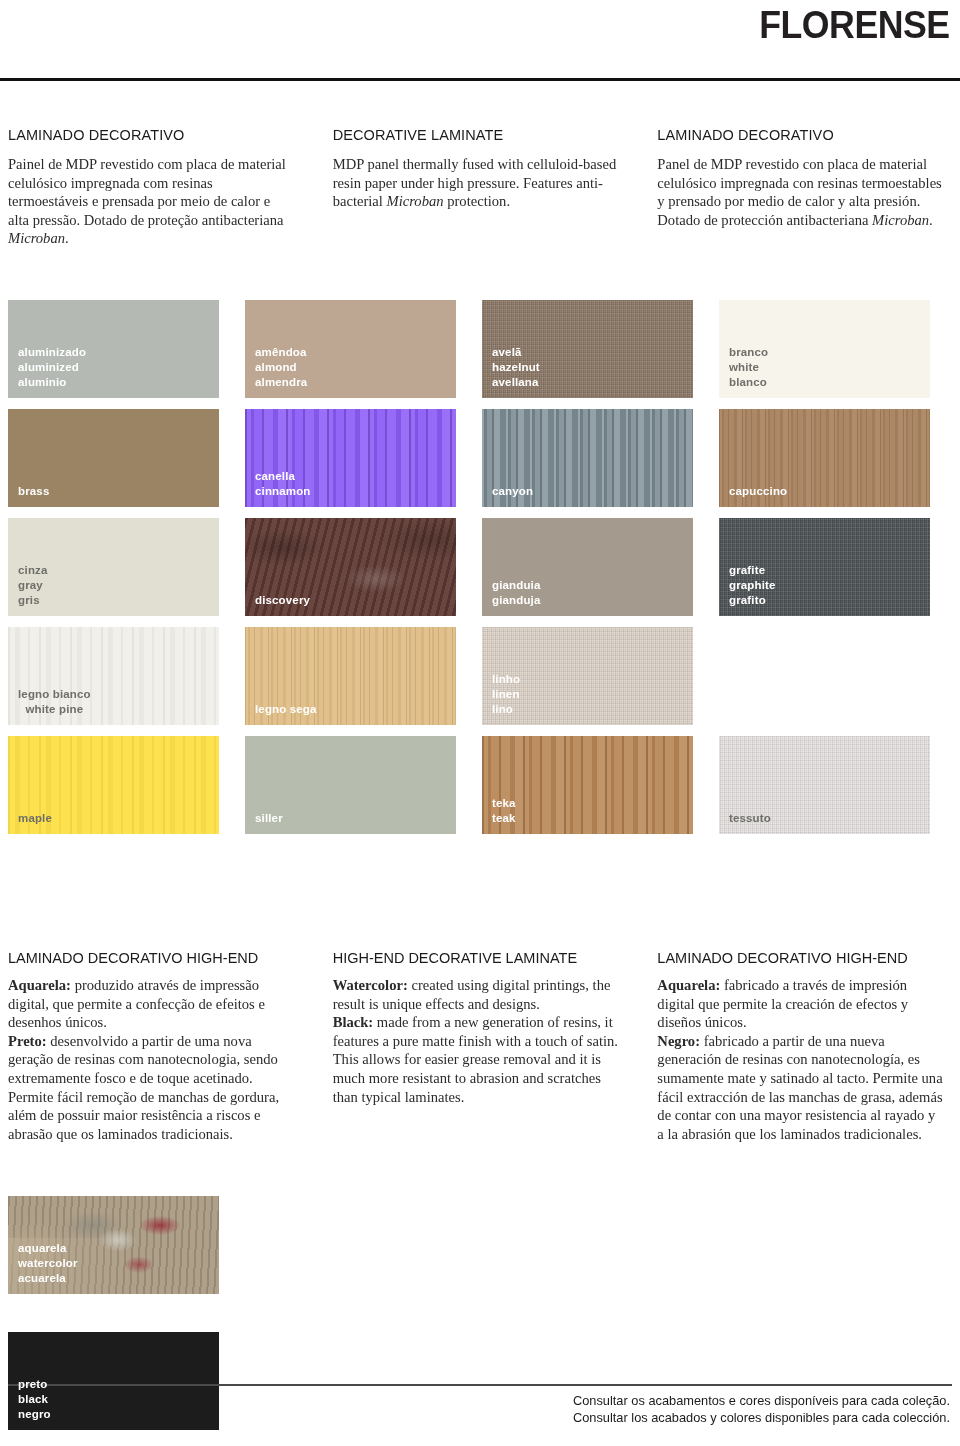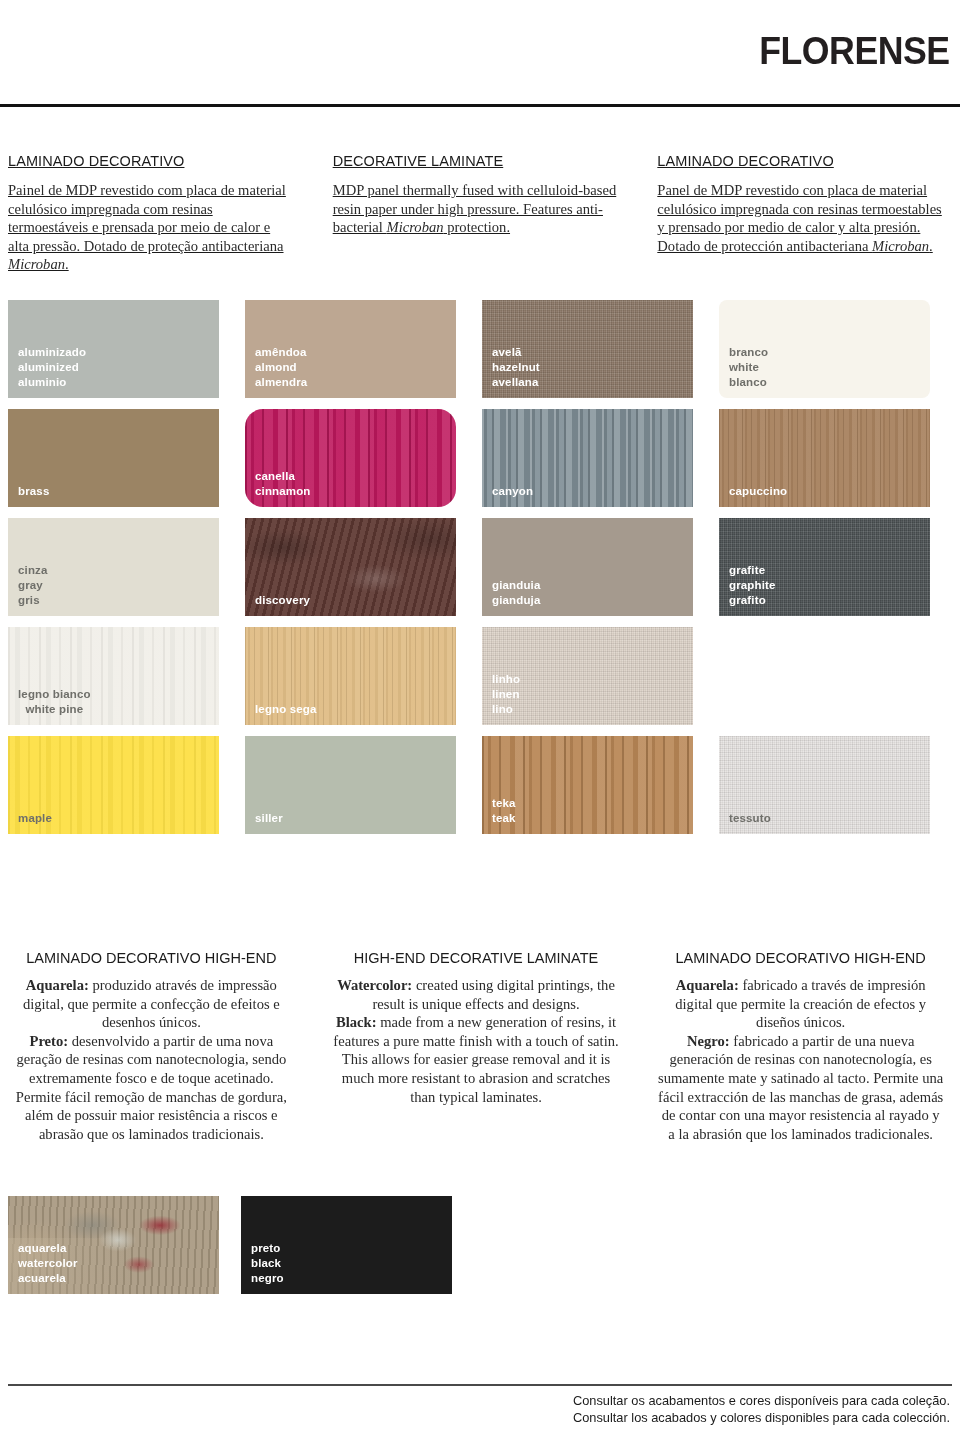--- a/index.html
+++ b/index.html
@@ -13,21 +13,20 @@
     color: #1b1b1b;
     position: relative;
     overflow: hidden;
   }
 
   
   .header {
     position: relative;
     height: 80px;
     padding: 10px 8px;
-    margin-top: 26px;
   }
   .brand-logo {
     position: absolute;
     right: 10px;
     top: 2px;
     font-family: "Liberation Sans", sans-serif;
     font-weight: bold;
     font-size: 35px;
     letter-spacing: -0.5px;
     color: #231f20;
@@ -42,21 +41,21 @@
     background: #111111;
     border-top: 1px solid #ffffff;
   }
 
   
   .intro {
     display: flex;
     padding: 47px 8px 0 8px;
     gap: 0;
   }
-  .intro-col { width: 330px; padding-right: 38px; text-decoration: underline; }
+  .intro-col { width: 330px; padding-right: 38px; }
   .intro-col:nth-child(2) { width: 330px; }
   .intro-col:nth-child(3) { width: 300px; padding-right: 10px; }
   .intro-title {
     font-family: "Liberation Sans", sans-serif;
     font-size: 14.5px;
     font-weight: normal;
     letter-spacing: 0.1px;
     color: #1b1b1b;
     margin: 0 0 12px 0;
   }
@@ -166,21 +165,21 @@
   }
 
   
   .highend {
     position: absolute;
     left: 8px;
     top: 950px;
     width: 944px;
     display: flex;
   }
-  .he-col { width: 330px; padding-right: 38px; text-align: center; }
+  .he-col { width: 330px; padding-right: 38px; }
   .he-col:nth-child(3) { width: 300px; padding-right: 8px; }
   .he-title {
     font-family: "Liberation Sans", sans-serif;
     font-size: 14.5px;
     font-weight: normal;
     color: #1b1b1b;
     margin: 0 0 10px 0;
   }
   .he-body {
     font-family: "Liberation Serif", serif;
@@ -191,21 +190,22 @@
   }
   .he-body b { font-weight: bold; }
 
   
   .bottom-swatches {
     position: absolute;
     left: 8px;
     top: 1196px;
     width: 944px;
     display: flex;
-    gap: 22px;
+    gap: 38px;
+    flex-direction: column;
   }
 
   
   .footer-rule {
     position: absolute;
     left: 8px; right: 8px;
     top: 1384px;
     height: 2px;
     background: #4a4a4a;
   }
@@ -263,37 +263,37 @@
         </div>
       </div>
       <div class="swatch" style="background: rgb(139, 119, 102);">
         <div class="tex tex-linen"></div>
         <div class="swatch-labels light">
           <span>avelã</span>
           <span>hazelnut</span>
           <span>avellana</span>
         </div>
       </div>
-      <div class="swatch" style="background: rgb(247, 244, 236); border-radius: 8px;">
+      <div class="swatch" style="background: rgb(247, 244, 236);">
         <div class="tex tex-none"></div>
         <div class="swatch-labels dark">
           <span>branco</span>
           <span>white</span>
           <span>blanco</span>
         </div>
       </div>
     </div>
     <div class="swatch-row">
       <div class="swatch" style="background: rgb(155, 132, 100);">
         <div class="tex tex-none"></div>
         <div class="swatch-labels light">
           <span>brass</span>
         </div>
       </div>
-      <div class="swatch" style="background: #be185d; border-radius: 18px;">
+      <div class="swatch" style="background: #8b5cf6;">
         <div class="tex tex-wood-coarse"></div>
         <div class="swatch-labels light">
           <span>canella</span>
           <span>cinnamon</span>
         </div>
       </div>
       <div class="swatch" style="background: rgb(125, 140, 148);">
         <div class="tex tex-metal"></div>
         <div class="swatch-labels light">
           <span>canyon</span>

